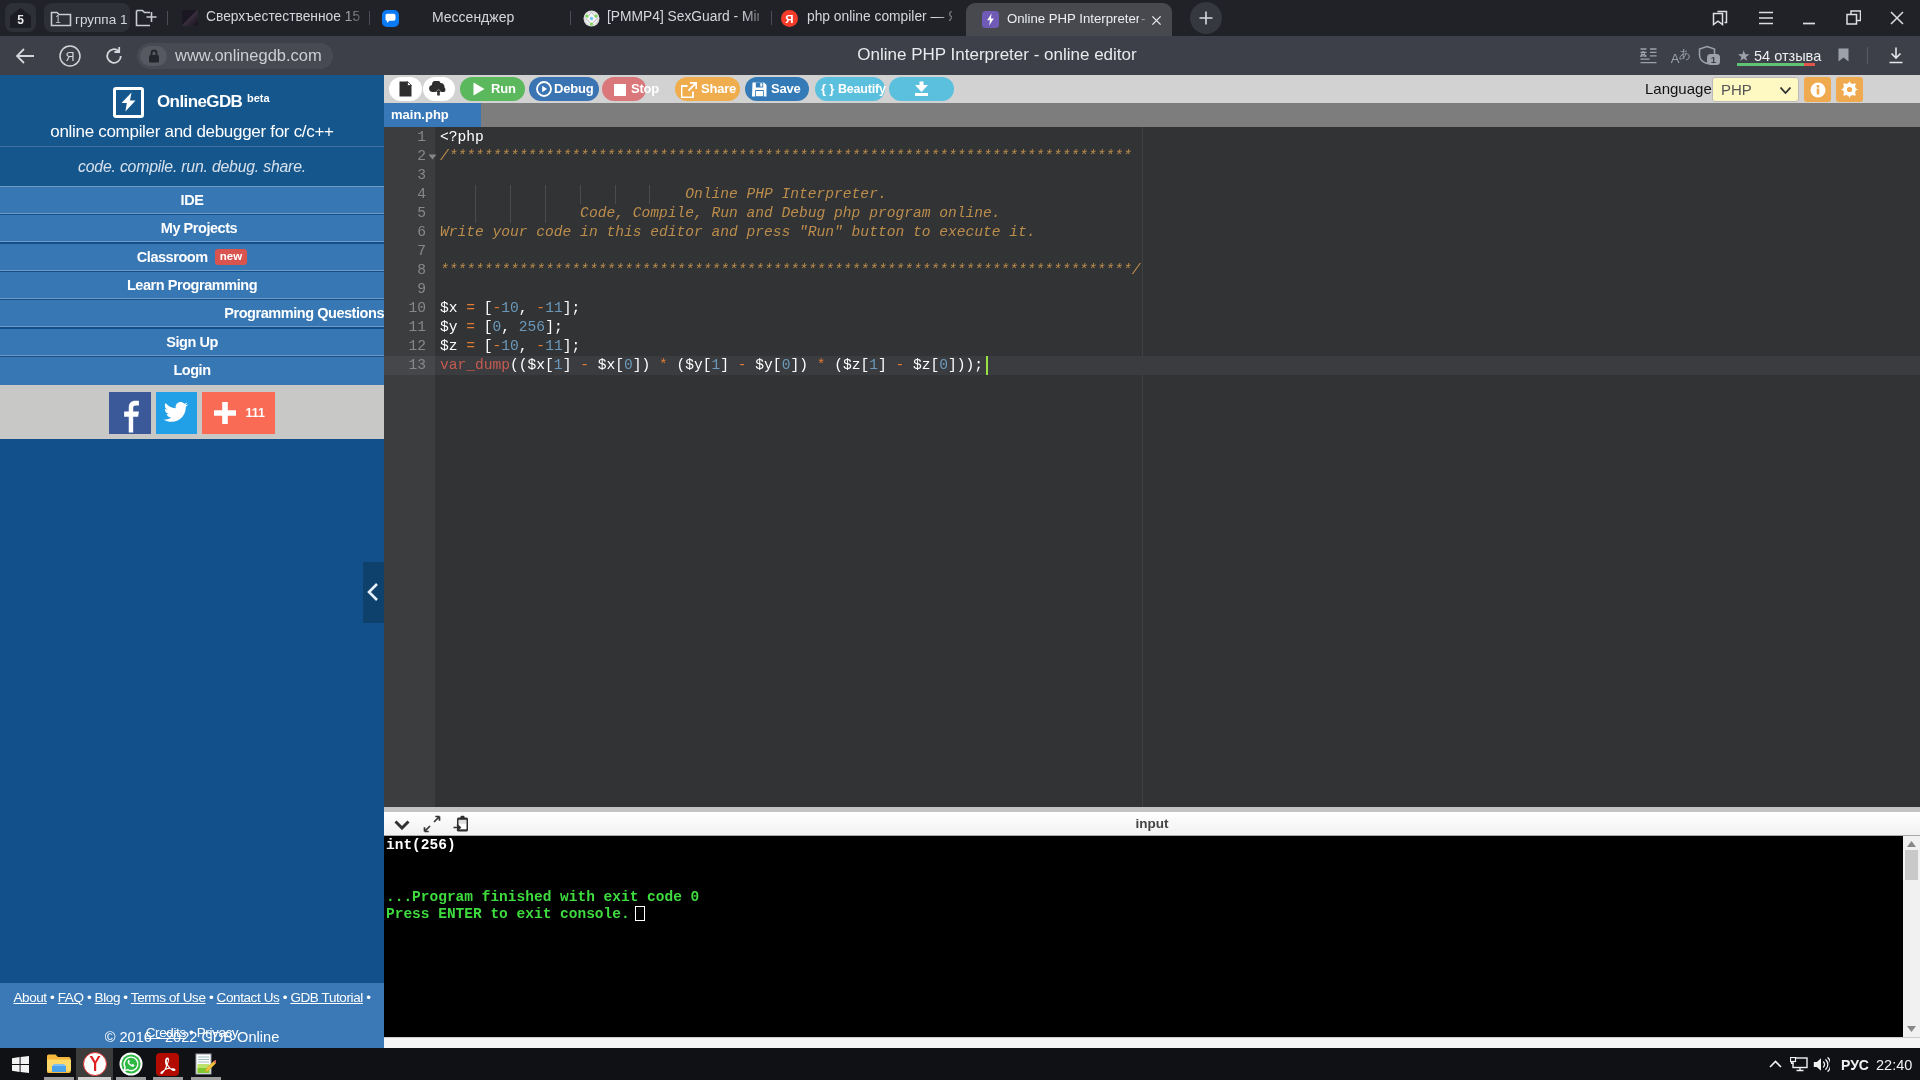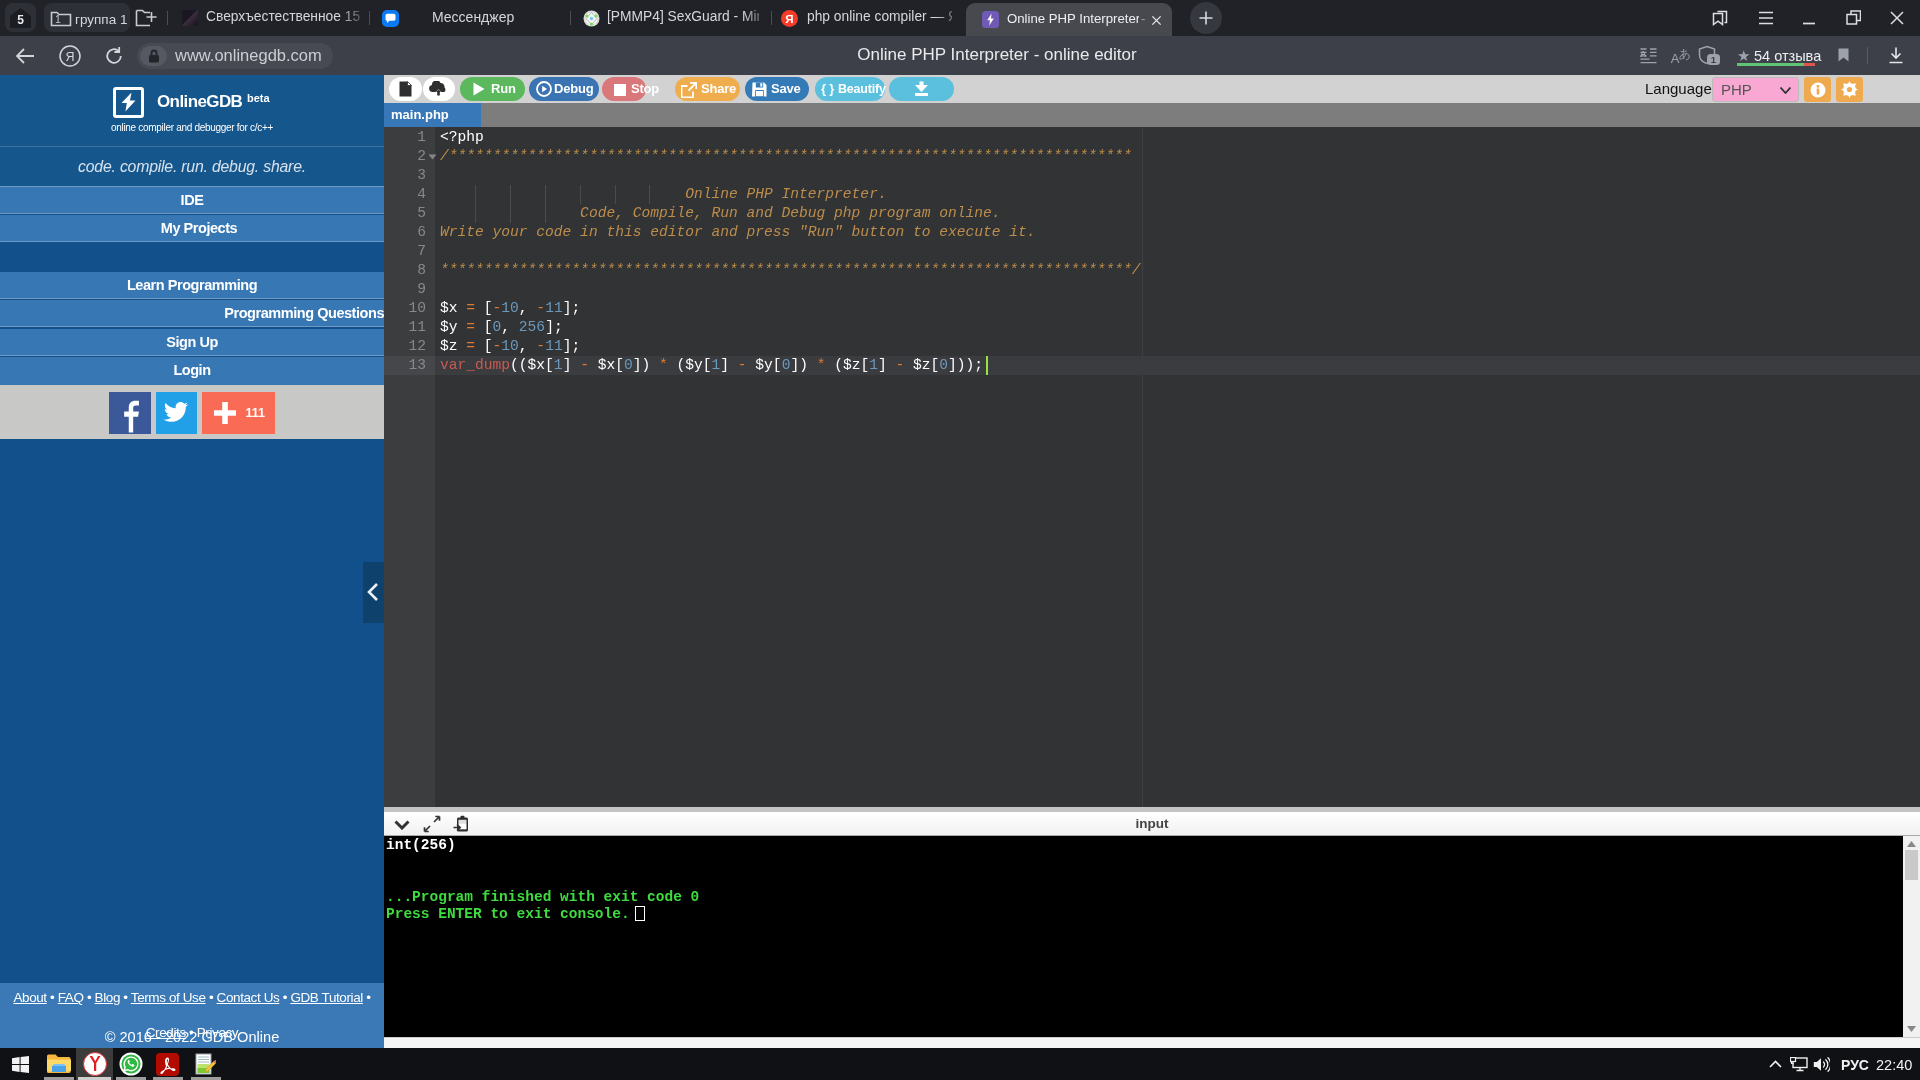--- a/index.html
+++ b/index.html
@@ -198,28 +198,29 @@
   <div class="abs" id="sidebar">
 
     <div class="abs" style="left:0;top:0;width:384px;height:110px;background:#15568d;"></div>
     <div class="abs" style="left:113px;top:12px;width:31px;height:31px;border:3.4px solid #fff;border-radius:3px;">
       <svg width="17" height="20" viewBox="0 0 17 20" style="position:absolute;left:3.5px;top:2px;">
         <path d="M11.5 0.5 L1.5 11 L6.8 11 L5.4 19.5 L15.5 8.5 L10 8.5 Z" fill="#fff"></path>
       </svg>
     </div>
     <div class="abs" style="left:157px;top:17px;font-size:17px;font-weight:bold;color:#fff;letter-spacing:-0.6px;">OnlineGDB</div>
     <div class="abs" style="left:247px;top:17px;font-size:11px;font-weight:bold;color:#fff;">beta</div>
-    <div class="abs" style="left:0;top:47px;width:384px;text-align:center;font-size:10px;color:#fff;letter-spacing:-0.3px;">online compiler and debugger for c/c++</div>
+    <div class="abs" style="left:0;top:47px;width:384px;text-align:center;font-size:17px;color:#fff;letter-spacing:-0.3px;">online compiler and debugger for c/c++</div>
     <div class="abs" style="left:0;top:70.5px;width:384px;height:41.5px;background:#15568d;"></div>
     <div class="abs" style="left:0;top:70.5px;width:384px;height:1px;background:#3e719f;"></div>
     <div class="abs" style="left:0;top:83px;width:384px;text-align:center;font-size:15.8px;font-style:italic;color:#d7e1ec;letter-spacing:-0.2px;">code. compile. run. debug. share.</div>
 
     <div class="abs" style="left:0;top:110.5px;width:384px;height:1.5px;background:#6e9ac5;"></div>
     <div class="menurow" style="top:112px;">IDE</div>
     <div class="menurow" style="top:140.3px;padding-left:14px;">My Projects</div>
+    <div class="menurow" style="top:168.6px;">Classroom&nbsp;&nbsp;<span style="display:inline-block;background:#d9534f;border-radius:3px;font-size:11.5px;line-height:13px;letter-spacing:0;padding:1px 5px 2px;position:relative;top:-2px;">new</span></div>
     <div class="menurow" style="top:196.9px;">Learn Programming</div>
     <div class="menurow" style="top:225.2px;text-align:right;">Programming Questions</div>
     <div class="menurow" style="top:253.5px;">Sign Up</div>
     <div class="menurow" style="top:281.8px;border-bottom:none;height:28.2px;">Login</div>
 
     <div class="abs" style="left:0;top:310px;width:384px;height:53.5px;background:#c8c8c6;"></div>
     <div class="abs" style="left:109px;top:317px;width:41.5px;height:41.5px;background:#3b5998;">
       <svg width="42" height="42" viewBox="0 0 42 42" style="position:absolute;left:0;top:0;">
         <path d="M24 42 V23 h6 l1 -6.5 h-7 v-4 c0 -2 0.7 -3.3 3.4 -3.3 H31 V3.5 C30 3.4 28.4 3.3 26.6 3.3 c-4.7 0 -8 2.9 -8 8.2 v5 H13 V23 h5.6 v19 Z" fill="#fff" transform="translate(4.5,6) scale(0.82)"></path>
       </svg>
@@ -302,21 +303,21 @@
         <span class="lbl" style="left:23px;font-size:12.5px;">Beautify</span>
       </div>
     <div class="btn" style="left:505px;width:65px;background:#5bc0de;">
       <svg width="15" height="15" viewBox="0 0 15 15" style="position:absolute;left:25px;top:4px;">
         <rect x="5.5" y="0.5" width="4" height="4.5" fill="#fff"></rect>
         <path d="M1 4 h13 L7.5 11 Z" fill="#fff"></path>
         <rect x="1" y="12" width="13" height="3" fill="#fff"></rect>
       </svg>
     </div>
     <div class="abs" style="left:1261px;top:5px;width:63px;font-size:15px;color:#111;">Language</div>
-    <div class="abs" style="left:1328px;top:2px;width:87px;height:25px;background:#f9a8d4;border:1px solid #bbb;border-radius:3px;">
+    <div class="abs" style="left:1328px;top:2px;width:87px;height:25px;background:#fef9c3;border:1px solid #bbb;border-radius:3px;">
       <div class="abs" style="left:8px;top:3px;font-size:15px;color:#555;">PHP</div>
       <svg width="11" height="7" viewBox="0 0 11 7" style="position:absolute;right:7px;top:9px;">
         <path d="M0.5 0.5 L5.5 6 L10.5 0.5" fill="none" stroke="#333" stroke-width="1.8"></path>
       </svg>
     </div>
     <div class="abs" style="left:1420px;top:2px;width:27px;height:25px;background:#efa94e;border-radius:3px;">
       <svg width="16" height="16" viewBox="0 0 16 16" style="position:absolute;left:5.5px;top:4.5px;">
         <circle cx="8" cy="8" r="7.5" fill="#fff"></circle>
         <rect x="6.7" y="6.5" width="2.6" height="6" fill="#efa94e"></rect>
         <rect x="6.7" y="3" width="2.6" height="2.6" fill="#efa94e"></rect>

